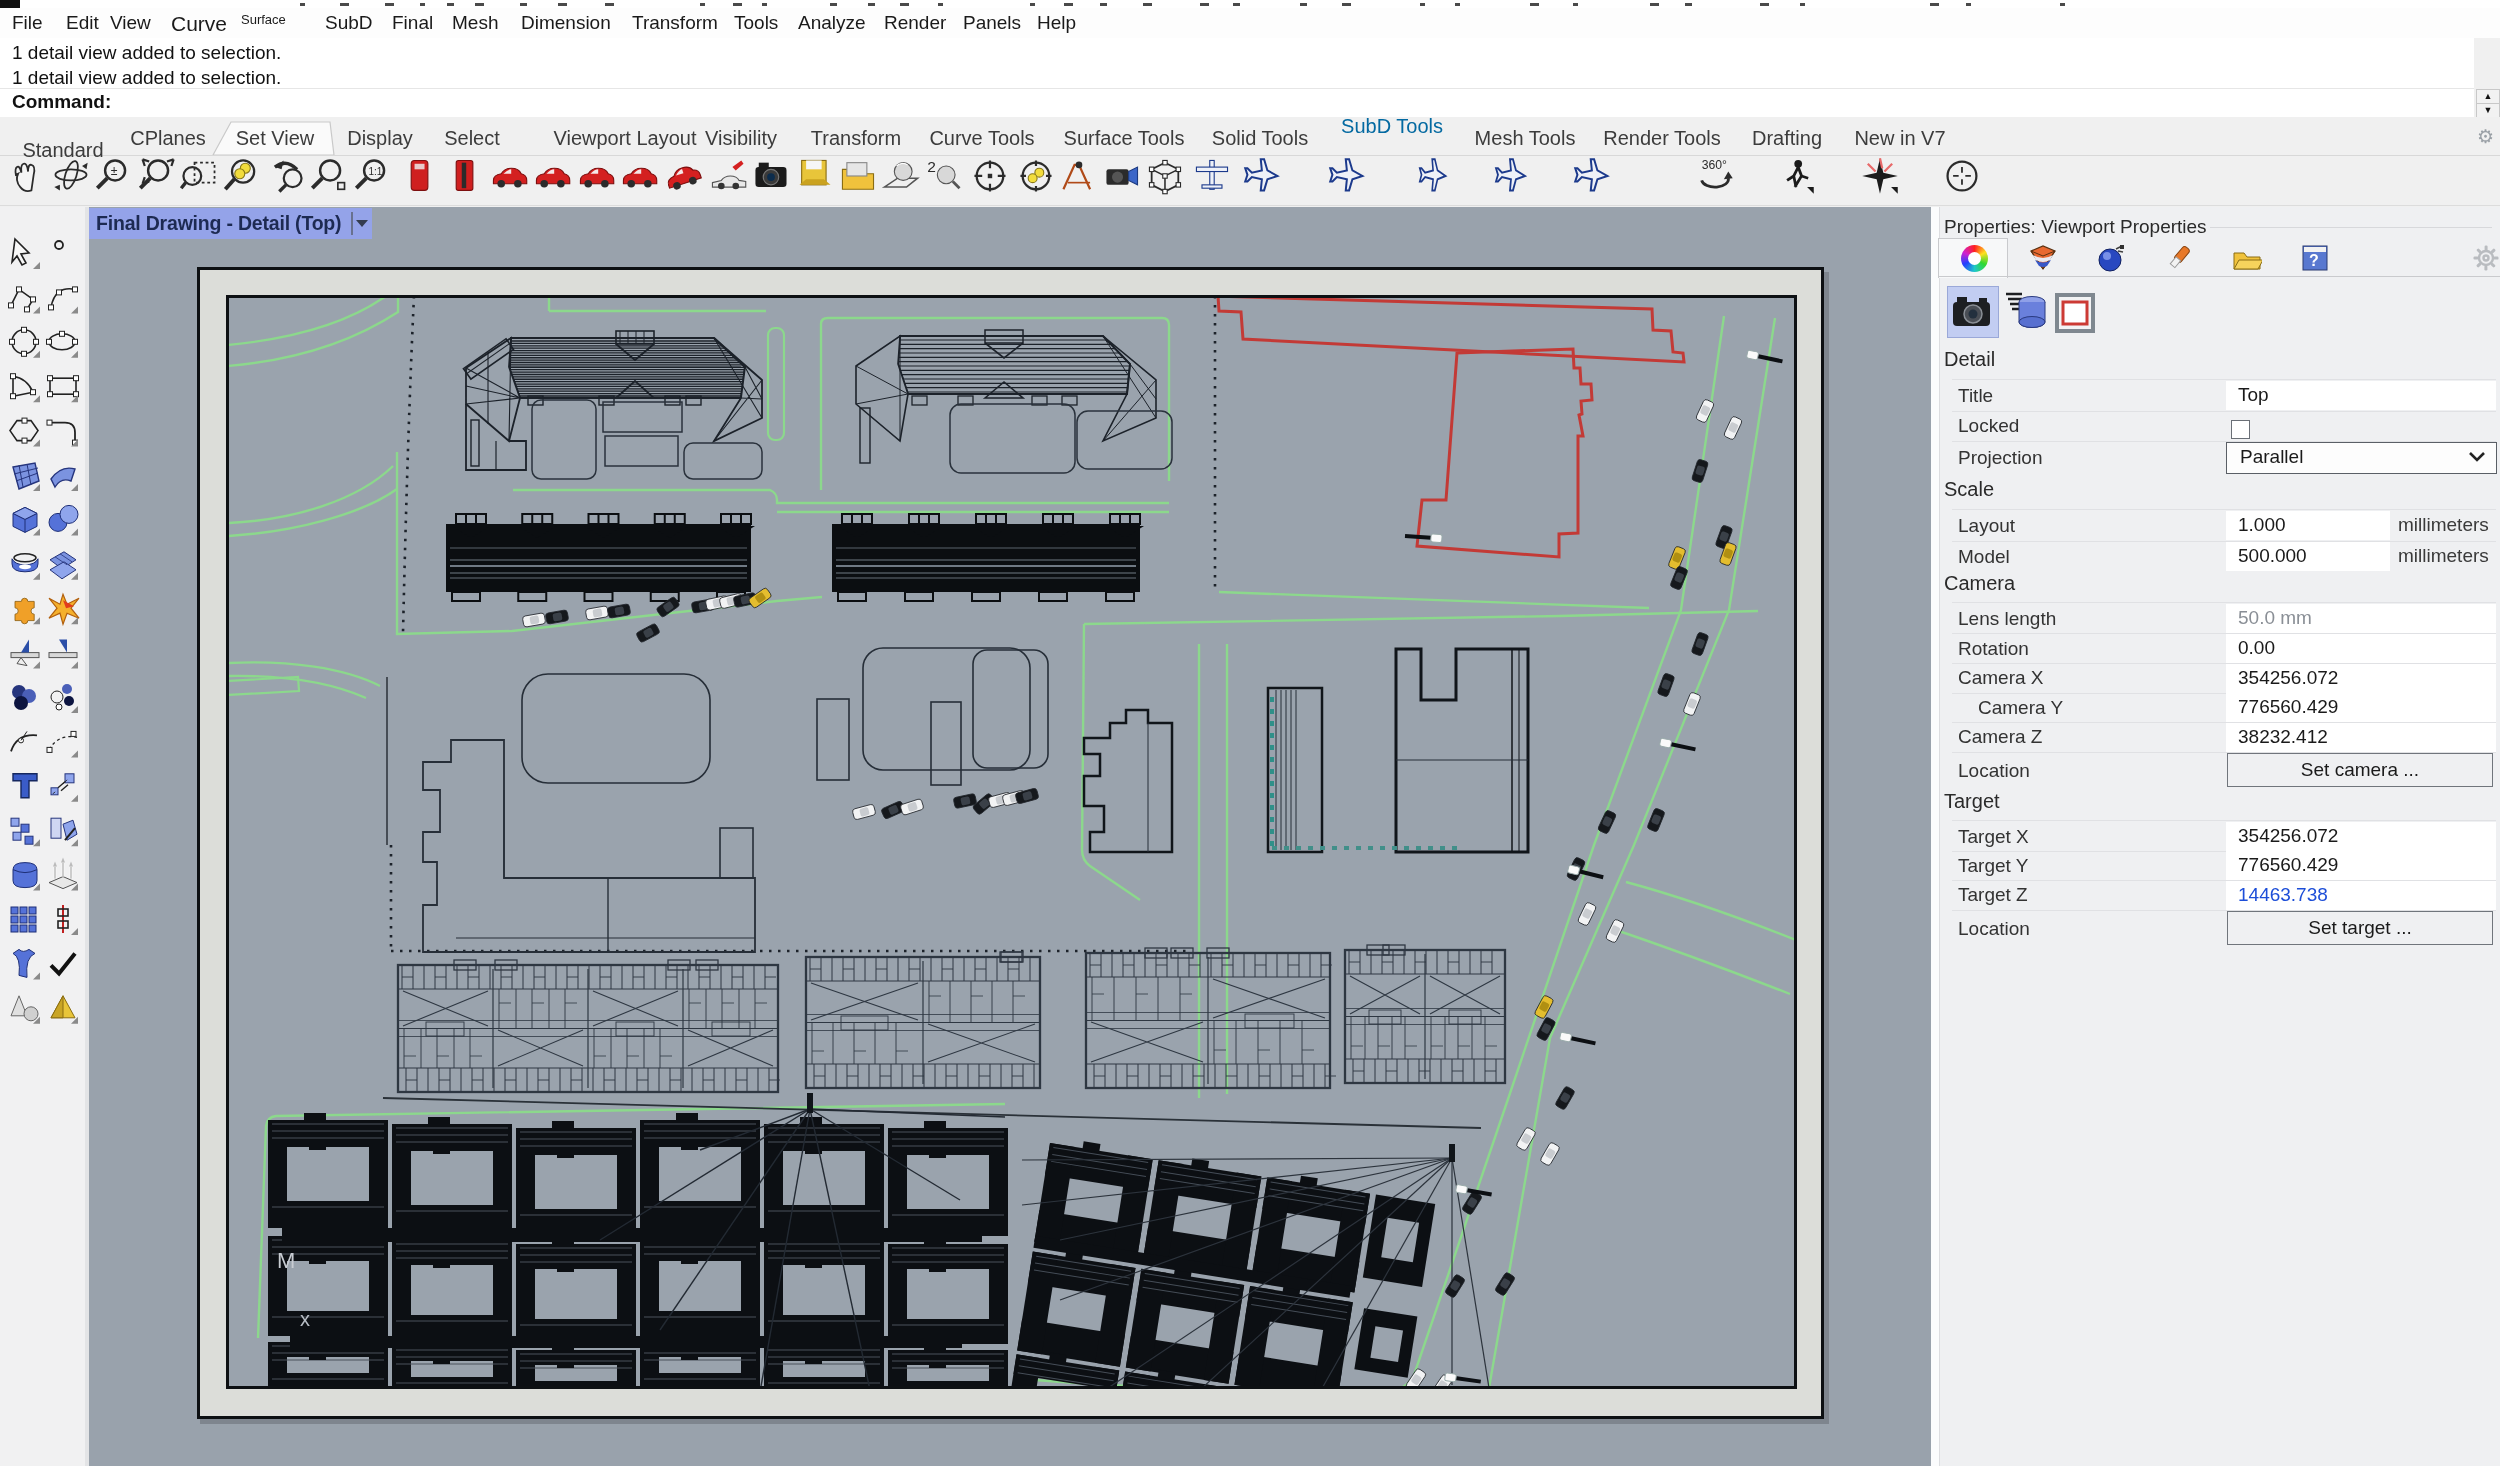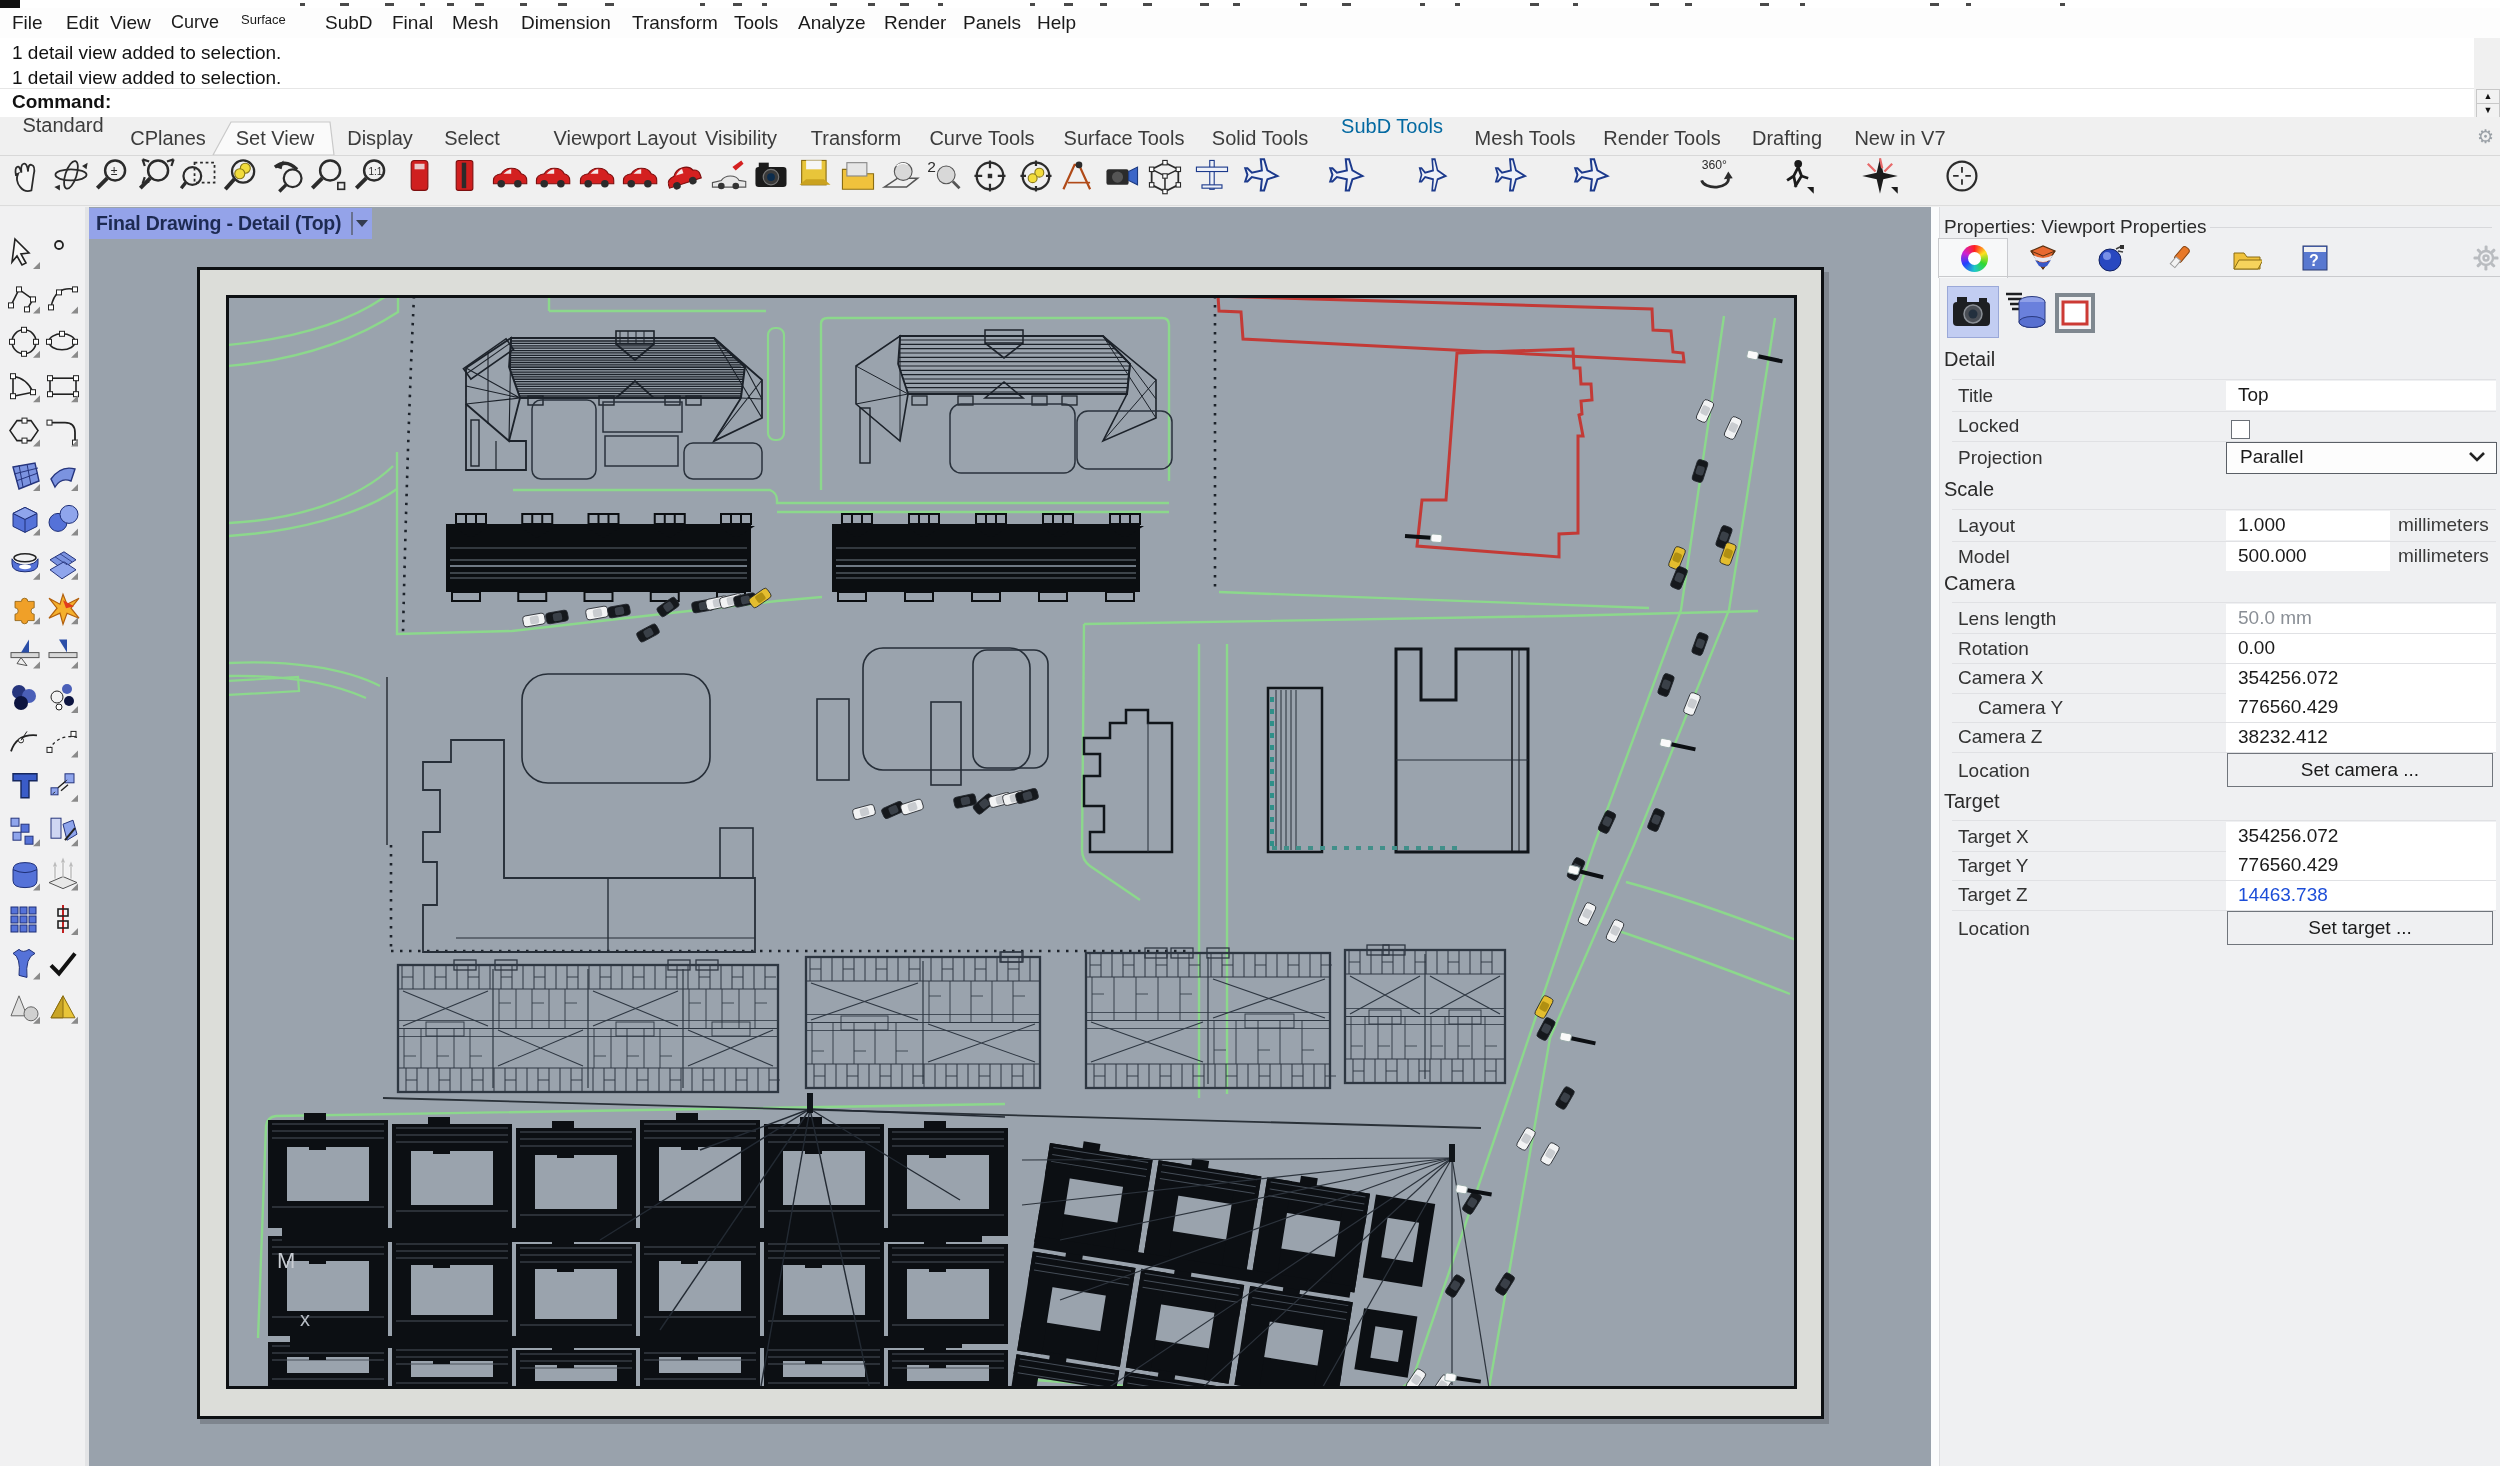--- a/index.html
+++ b/index.html
@@ -39,21 +39,21 @@
 <div class="abs" style="left:1685px;top:3px;width:7px;height:3px;background:#4a4a4a;"></div>
 <div class="abs" style="left:1760px;top:3px;width:9px;height:3px;background:#4a4a4a;"></div>
 <div class="abs" style="left:1800px;top:3px;width:5px;height:3px;background:#4a4a4a;"></div>
 <div class="abs" style="left:1930px;top:3px;width:9px;height:3px;background:#4a4a4a;"></div>
 <div class="abs" style="left:1966px;top:3px;width:5px;height:3px;background:#4a4a4a;"></div>
 <div class="abs" style="left:2060px;top:3px;width:5px;height:3px;background:#4a4a4a;"></div>
 <div class="abs" style="left:0;top:8px;width:2500px;height:30px;background:#fdfdfd;"></div>
 <div class="abs" style="left:12px;top:12px;font-size:19px;color:#1a1a1a;">File</div>
 <div class="abs" style="left:66px;top:12px;font-size:19px;color:#1a1a1a;">Edit</div>
 <div class="abs" style="left:110px;top:12px;font-size:19px;color:#1a1a1a;">View</div>
-<div class="abs" style="left:171px;top:12px;font-size:18px;color:#1a1a1a;">Curve</div>
+<div class="abs" style="left:171px;top:12px;font-size:21px;color:#1a1a1a;">Curve</div>
 <div class="abs" style="left:241px;top:12px;font-size:13px;color:#1a1a1a;">Surface</div>
 <div class="abs" style="left:325px;top:12px;font-size:19px;color:#1a1a1a;">SubD</div>
 <div class="abs" style="left:392px;top:12px;font-size:19px;color:#1a1a1a;">Final</div>
 <div class="abs" style="left:452px;top:12px;font-size:19px;color:#1a1a1a;">Mesh</div>
 <div class="abs" style="left:521px;top:12px;font-size:19px;color:#1a1a1a;">Dimension</div>
 <div class="abs" style="left:632px;top:12px;font-size:19px;color:#1a1a1a;">Transform</div>
 <div class="abs" style="left:734px;top:12px;font-size:19px;color:#1a1a1a;">Tools</div>
 <div class="abs" style="left:798px;top:12px;font-size:19px;color:#1a1a1a;">Analyze</div>
 <div class="abs" style="left:884px;top:12px;font-size:19px;color:#1a1a1a;">Render</div>
 <div class="abs" style="left:963px;top:12px;font-size:19px;color:#1a1a1a;">Panels</div>
@@ -63,21 +63,21 @@
 <div class="abs" style="left:12px;top:42px;font-size:19px;color:#111;">1 detail view added to selection.</div>
 <div class="abs" style="left:12px;top:67px;font-size:19px;color:#111;">1 detail view added to selection.</div>
 <div class="abs" style="left:0;top:89px;width:2474px;height:28px;background:#ffffff;"></div>
 <div class="abs" style="left:12px;top:91px;font-size:19px;font-weight:bold;color:#111;">Command:</div>
 <div class="abs" style="left:2476px;top:89px;width:22px;height:13px;background:#f2f2f2;border:1px solid #c8c8c8;font-size:9px;color:#111;text-align:center;line-height:13px;">▲</div>
 <div class="abs" style="left:2476px;top:103px;width:22px;height:13px;background:#f2f2f2;border:1px solid #c8c8c8;font-size:9px;color:#111;text-align:center;line-height:13px;">▼</div>
 <div class="abs" style="left:0;top:117px;width:2500px;height:38px;background:#f0f0f0;border-bottom:1px solid #d8d8d8;"></div>
 <svg class="abs" style="left:0;top:117px;" width="2500" height="38" viewBox="0 0 2500 38">
     <polygon points="213,38 231,5 330,5 334,38" fill="#fafafa" stroke="#c9c9c9" stroke-width="1.2"></polygon>
   </svg>
-<div class="abs" style="left:63px;top:114px;transform:translateX(-50%);font-size:20px;color:#3c3c3c;white-space:nowrap;">Standard</div>
+<div class="abs" style="left:63px;top:139px;transform:translateX(-50%);font-size:20px;color:#3c3c3c;white-space:nowrap;">Standard</div>
 <div class="abs" style="left:168px;top:127px;transform:translateX(-50%);font-size:20px;color:#3c3c3c;white-space:nowrap;">CPlanes</div>
 <div class="abs" style="left:275px;top:127px;transform:translateX(-50%);font-size:20px;color:#3c3c3c;white-space:nowrap;">Set View</div>
 <div class="abs" style="left:380px;top:127px;transform:translateX(-50%);font-size:20px;color:#3c3c3c;white-space:nowrap;">Display</div>
 <div class="abs" style="left:472px;top:127px;transform:translateX(-50%);font-size:20px;color:#3c3c3c;white-space:nowrap;">Select</div>
 <div class="abs" style="left:625px;top:127px;transform:translateX(-50%);font-size:20px;color:#3c3c3c;white-space:nowrap;">Viewport Layout</div>
 <div class="abs" style="left:741px;top:127px;transform:translateX(-50%);font-size:20px;color:#3c3c3c;white-space:nowrap;">Visibility</div>
 <div class="abs" style="left:856px;top:127px;transform:translateX(-50%);font-size:20px;color:#3c3c3c;white-space:nowrap;">Transform</div>
 <div class="abs" style="left:982px;top:127px;transform:translateX(-50%);font-size:20px;color:#3c3c3c;white-space:nowrap;">Curve Tools</div>
 <div class="abs" style="left:1124px;top:127px;transform:translateX(-50%);font-size:20px;color:#3c3c3c;white-space:nowrap;">Surface Tools</div>
 <div class="abs" style="left:1260px;top:127px;transform:translateX(-50%);font-size:20px;color:#3c3c3c;white-space:nowrap;">Solid Tools</div>

